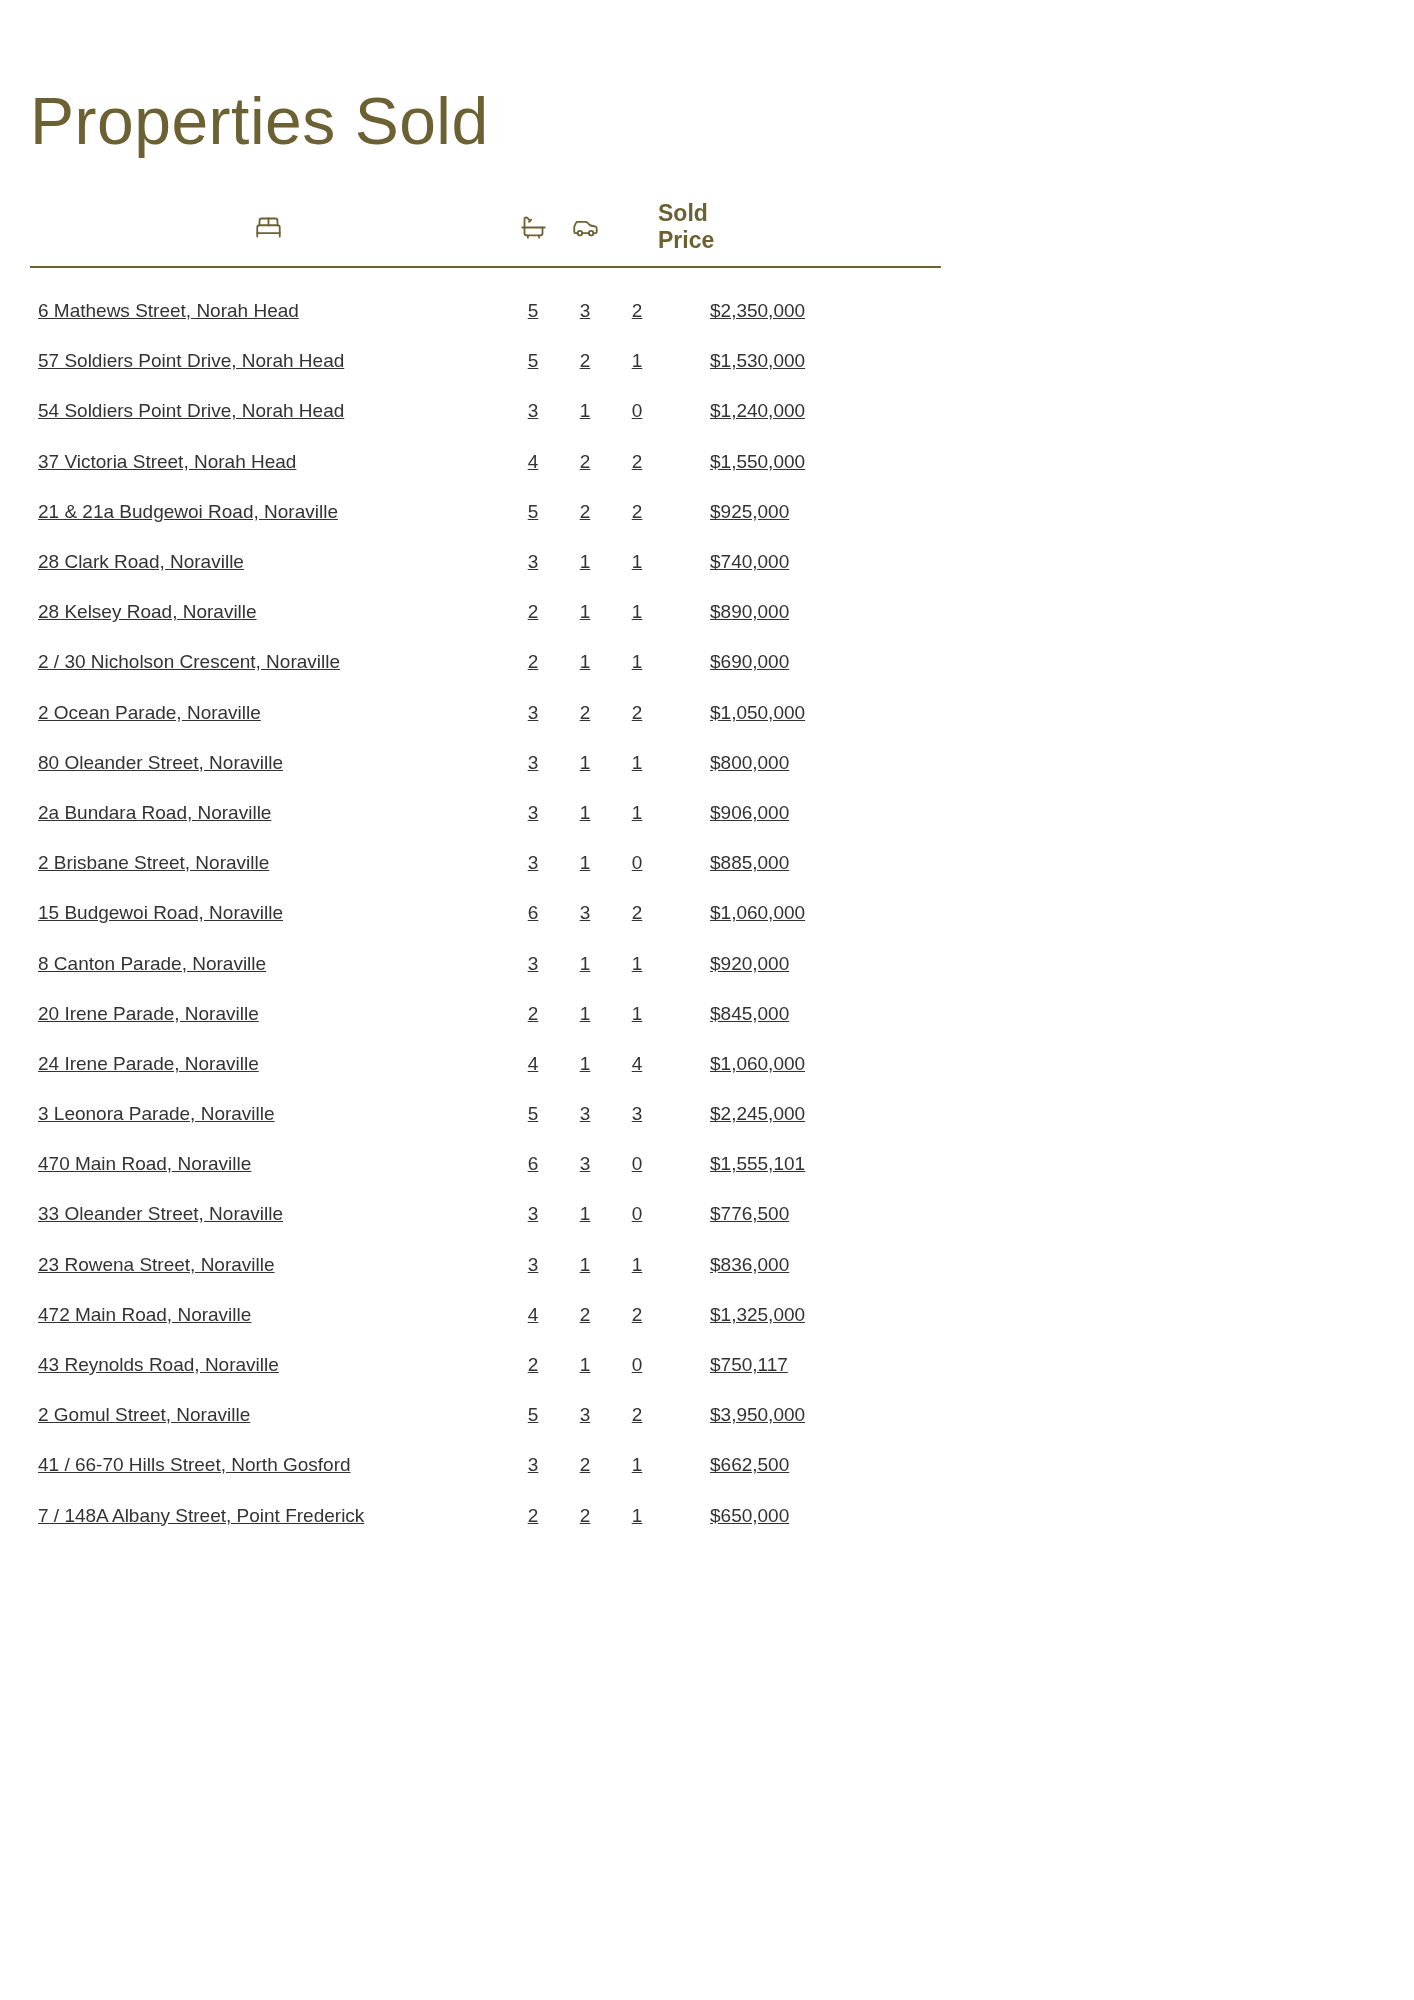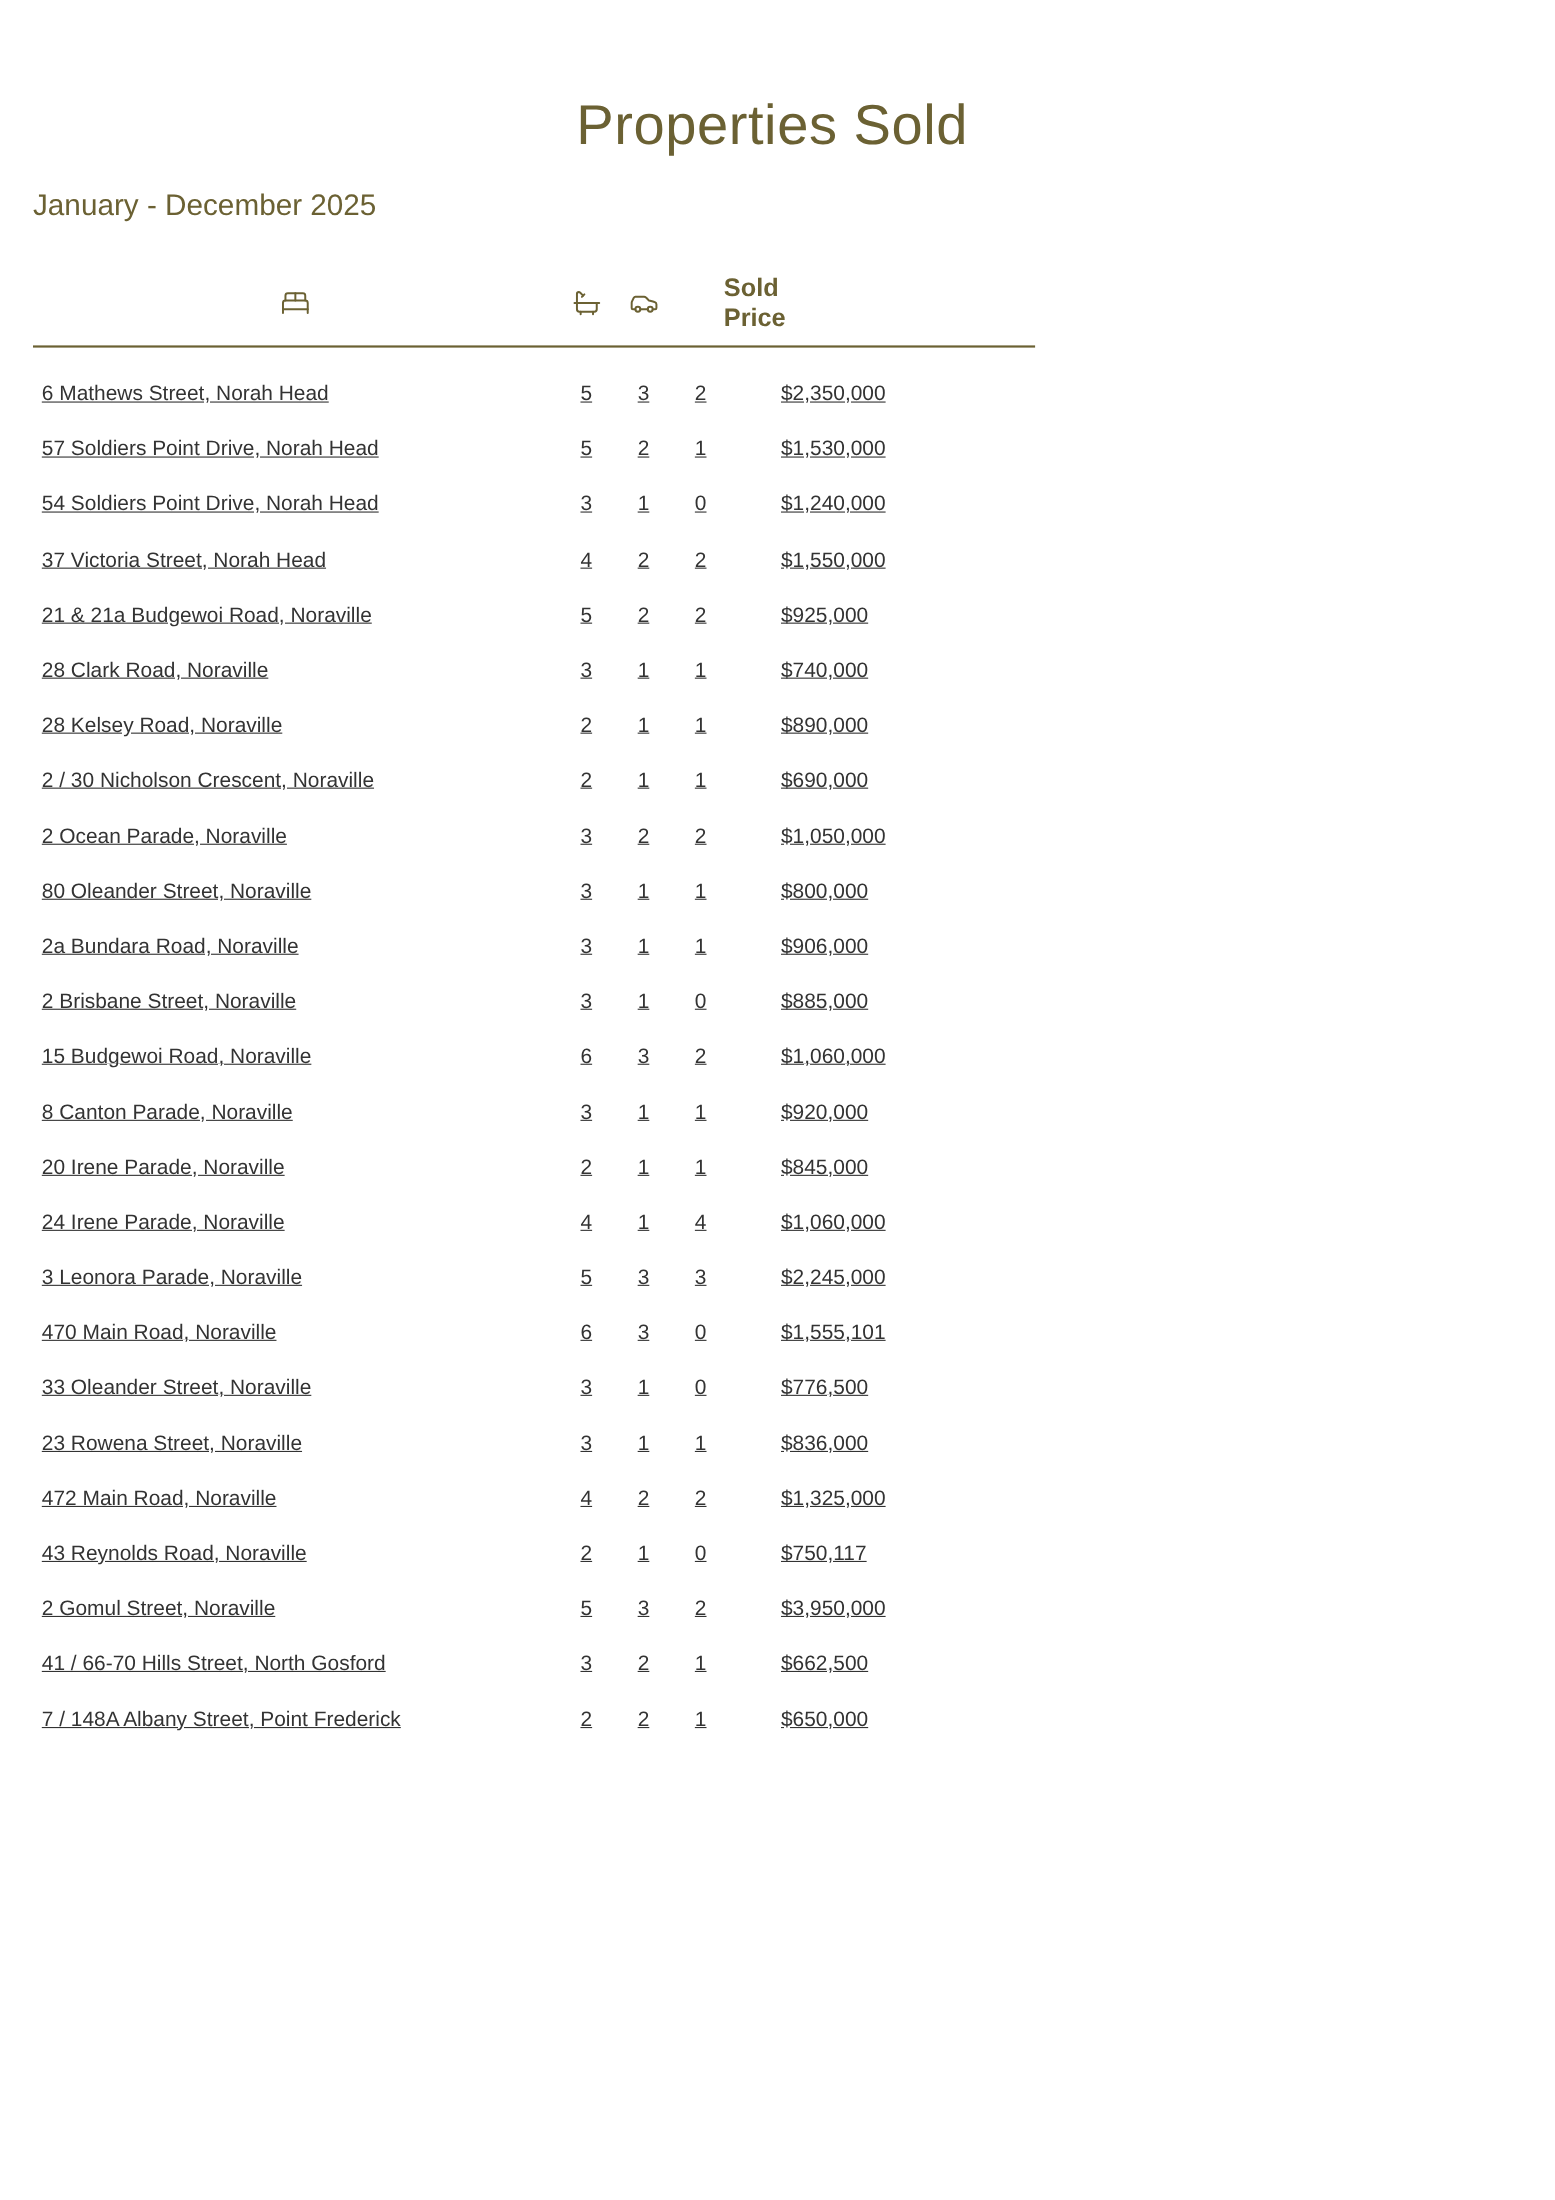--- a/index.html
+++ b/index.html
@@ -14,26 +14,25 @@
     color: #333333;
   }
   :root {
     --accent: #6b6133;
     --row-text: #333333;
   }
   .page {
     padding: 88px 40px 0 30px;
   }
   .title {
-    font-size: 51px;
+    font-size: 66px;
     font-weight: 500;
     letter-spacing: 0.5px;
     color: var(--accent);
     line-height: 1.0;
-    text-align: center;
   }
   .subtitle {
     margin-top: 32px;
     font-size: 27px;
     font-weight: 400;
     color: var(--accent);
   }
   .table {
     margin-top: 46px;
     width: 911px;
@@ -85,21 +84,20 @@
     padding-left: 8px;
   }
 </style>
 </head>
 <body style="background: rgb(255, 255, 255);">
 
 <div class="page">
 
   <h1 class="title">Properties Sold</h1>
 
-  <div class="subtitle">January - December 2025</div>
 
   <div class="table">
 
     <div class="grid-row header-row">
 
       <div class="hdr-icon">
         <svg viewBox="0 0 24 24" aria-hidden="true">
           <path d="M2 20v-8a2 2 0 0 1 2-2h16a2 2 0 0 1 2 2v8"></path>
           <path d="M4 10V6a2 2 0 0 1 2-2h12a2 2 0 0 1 2 2v4"></path>
           <path d="M2 17h20"></path>

